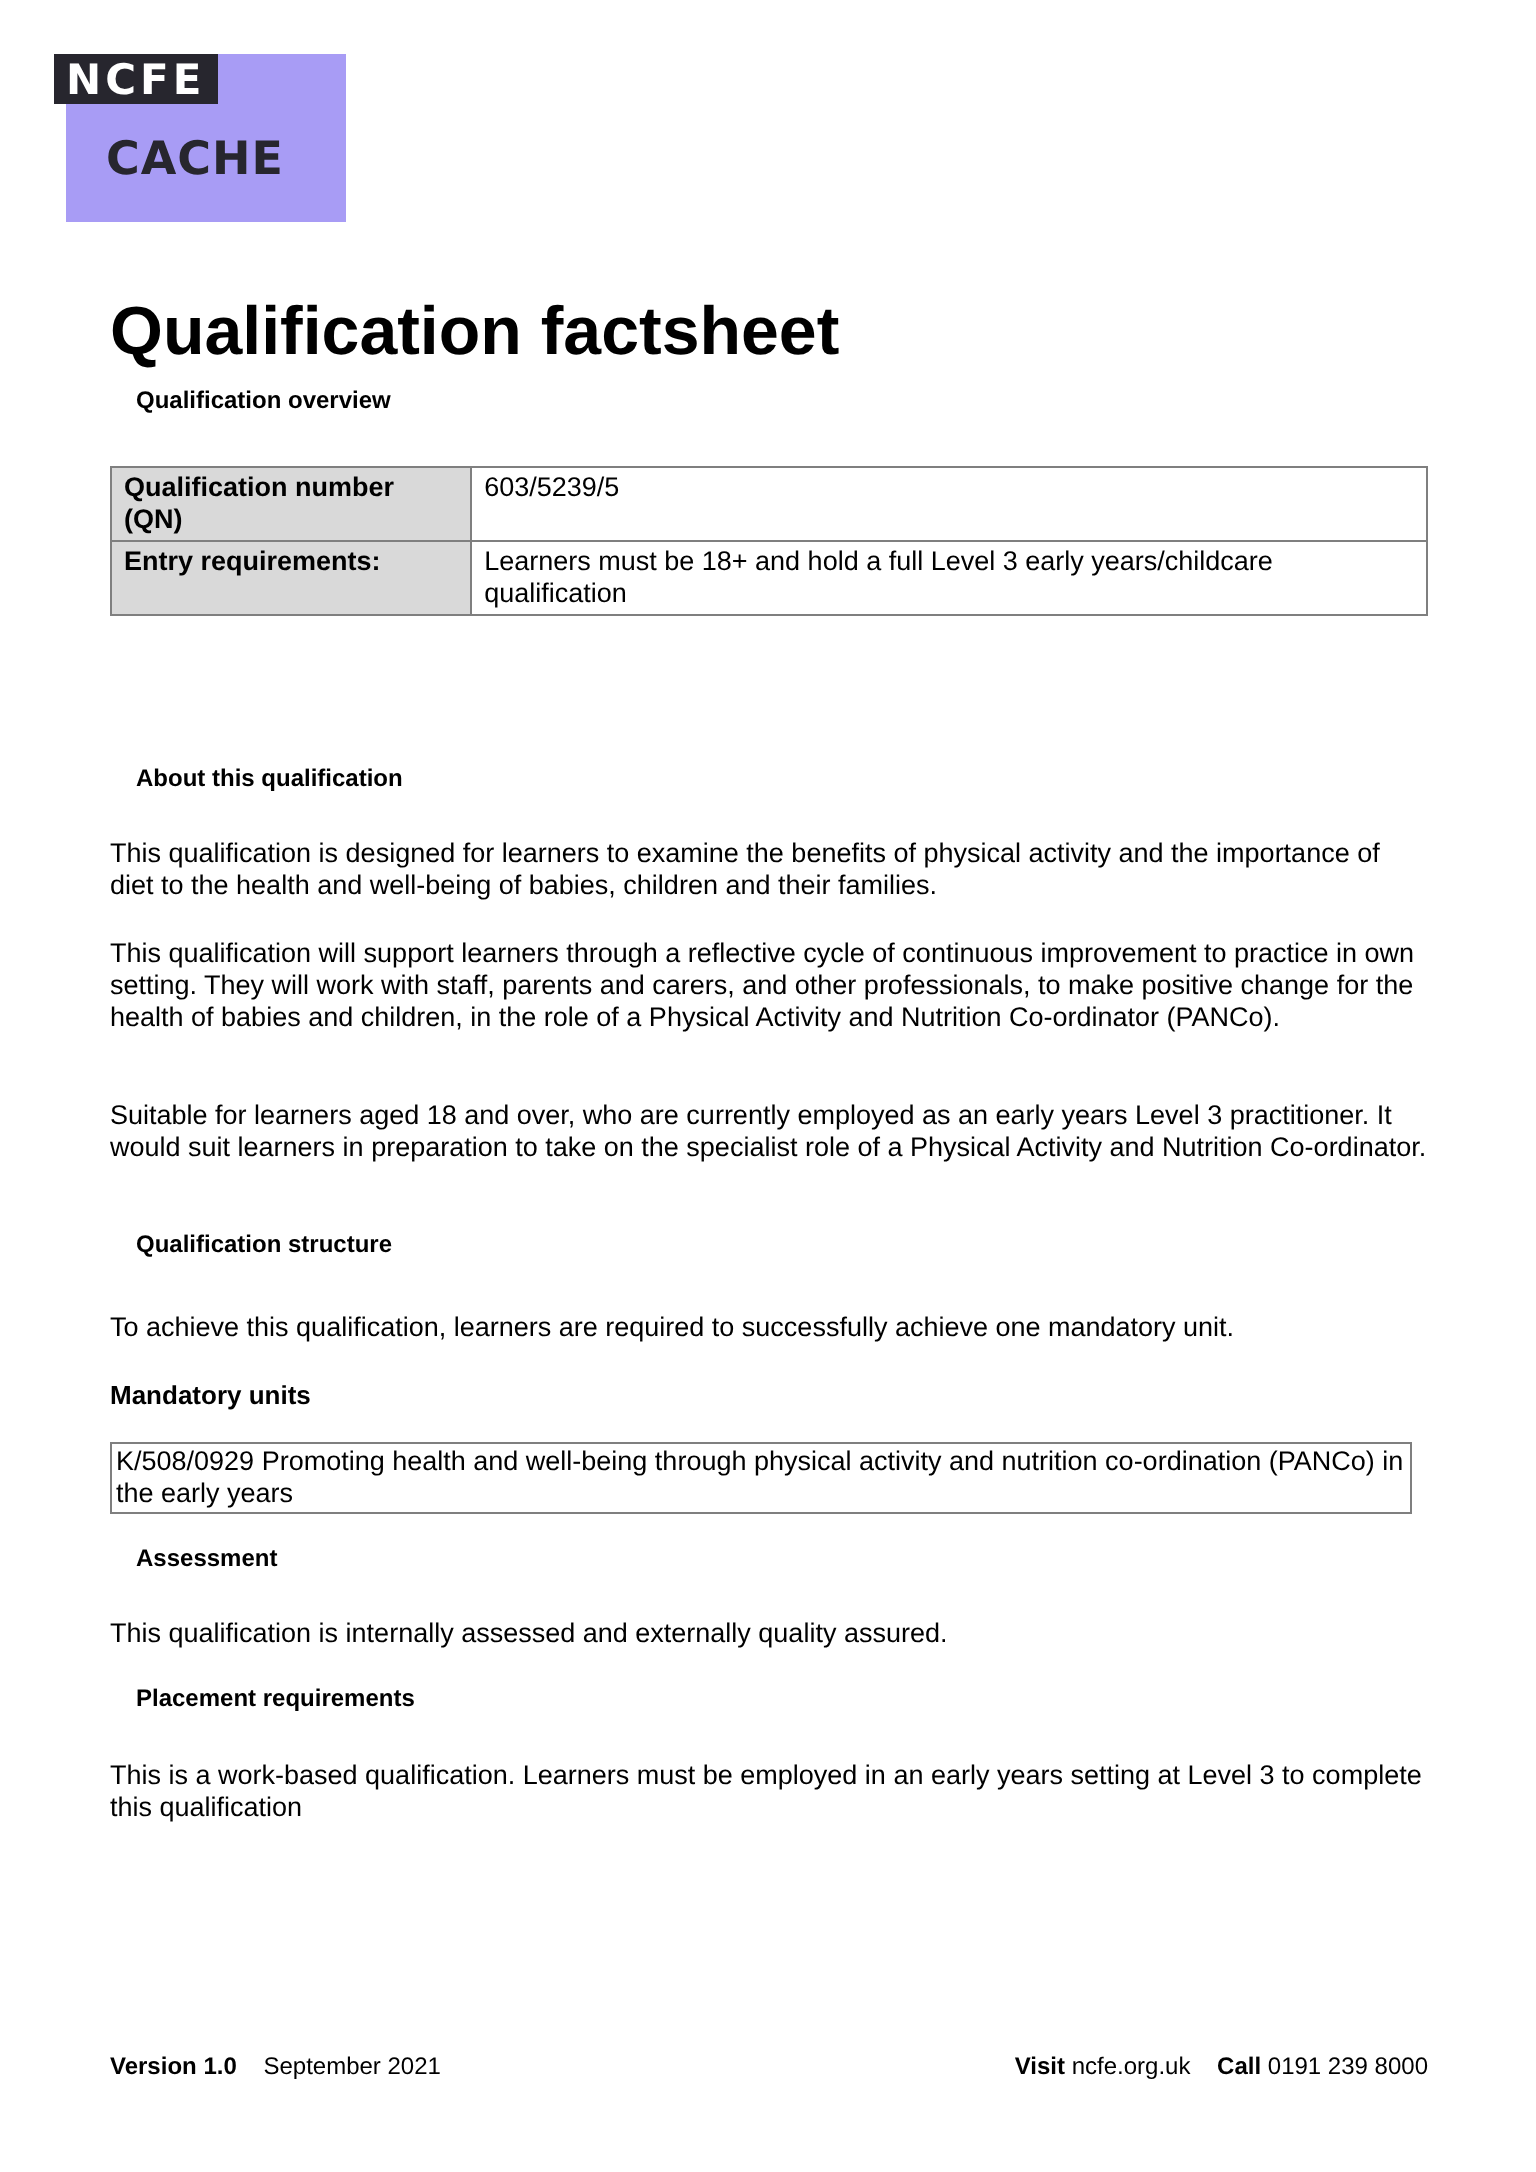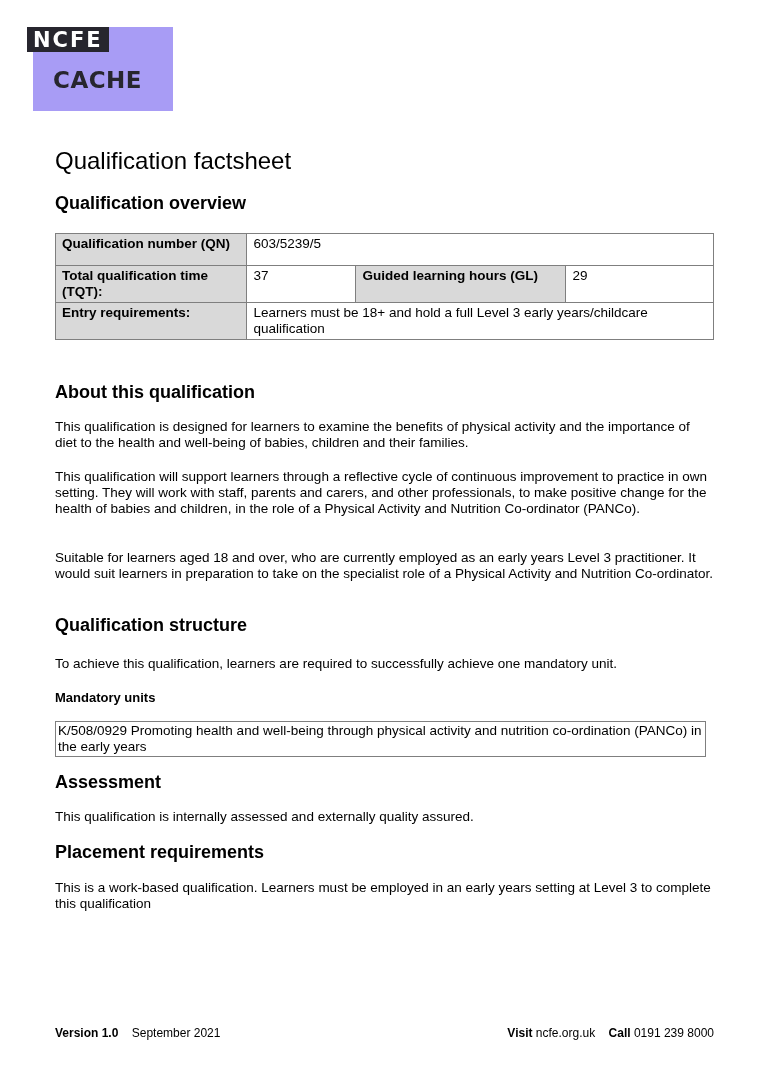--- a/index.html
+++ b/index.html
@@ -4,22 +4,22 @@
   <style>
     html, body { margin: 0; padding: 0; background: #ffffff; }
     body { width: 768px; height: 1086px; position: relative; overflow: hidden;
            font-family: "Liberation Sans", sans-serif; color: #000; }
     .logo { position: absolute; left: 33px; top: 27px; width: 140px; height: 84px; background: #a89cf5; text-align: right; }
     .logo-ncfe { position: absolute; left: -6px; top: 0; background: #27262e; color: #fff;
                  font-weight: bold; font-size: 21px; letter-spacing: 2px; padding: 2px 6px 1px 6px; line-height: 22px;
                  font-family: "DejaVu Sans", sans-serif; }
     .logo-cache { position: absolute; left: 20px; top: 40px; color: #27262e; font-weight: bold; font-size: 23px;
                   font-family: "DejaVu Sans", sans-serif; letter-spacing: 0.5px; }
-    h1 { position: absolute; left: 55px; top: 147px; margin: 0; font-size: 24px; font-weight: normal; }
-    h2 { position: absolute; left: 55px; margin: 0; font-size: 18px; font-weight: bold; }
+    h1 { position: absolute; left: 55px; top: 147px; margin: 0; font-size: 34px; font-weight: bold; }
+    h2 { position: absolute; left: 68px; margin: 0; font-size: 12px; font-weight: bold; }
     p { position: absolute; left: 55px; width: 660px; margin: 0; font-size: 13.5px; line-height: 16px; }
     table.overview { position: absolute; left: 55px; top: 233px; width: 659px; border-collapse: collapse; font-size: 13.5px; }
     table.overview td { border: 1px solid #7f7f7f; vertical-align: top; padding: 2px 6px; line-height: 16px; }
     td.lbl { background: #d9d9d9; font-weight: bold; }
     .unit-box { position: absolute; left: 55px; top: 721px; width: 645px; border: 1px solid #7f7f7f;
                 padding: 1px 2px; font-size: 13.5px; line-height: 16px; }
     .subhead { position: absolute; left: 55px; top: 690px; font-size: 13px; font-weight: bold; margin: 0; }
     .footer-left { position: absolute; left: 55px; top: 1026px; font-size: 12px; text-align: right; }
     .footer-right { position: absolute; right: 54px; top: 1026px; font-size: 12px; }
     .b { font-weight: bold; }
@@ -34,26 +34,20 @@
 
 <h1>Qualification factsheet</h1>
 
 <h2 style="top:193px">Qualification overview</h2>
 
 <table class="overview">
   <tbody>
   <tr style="height:32px">
     <td class="lbl">Qualification number (QN)</td>
     <td colspan="3">603/5239/5</td>
-  </tr>
-  <tr style="height:31px">
-    <td class="lbl">Total qualification time (TQT):</td>
-    <td style="width:96px">37</td>
-    <td class="lbl" style="width:197px">Guided learning hours (GL)</td>
-    <td>29</td>
   </tr>
   <tr>
     <td class="lbl">Entry requirements:</td>
     <td colspan="3">Learners must be 18+ and hold a full Level 3 early years/childcare qualification</td>
   </tr>
 </tbody>
   </table>
 
 <h2 style="top:382px">About this qualification</h2>
 <p style="top:419px">This qualification is designed for learners to examine the benefits of physical activity and the importance of diet to the health and well-being of babies, children and their families.</p>

